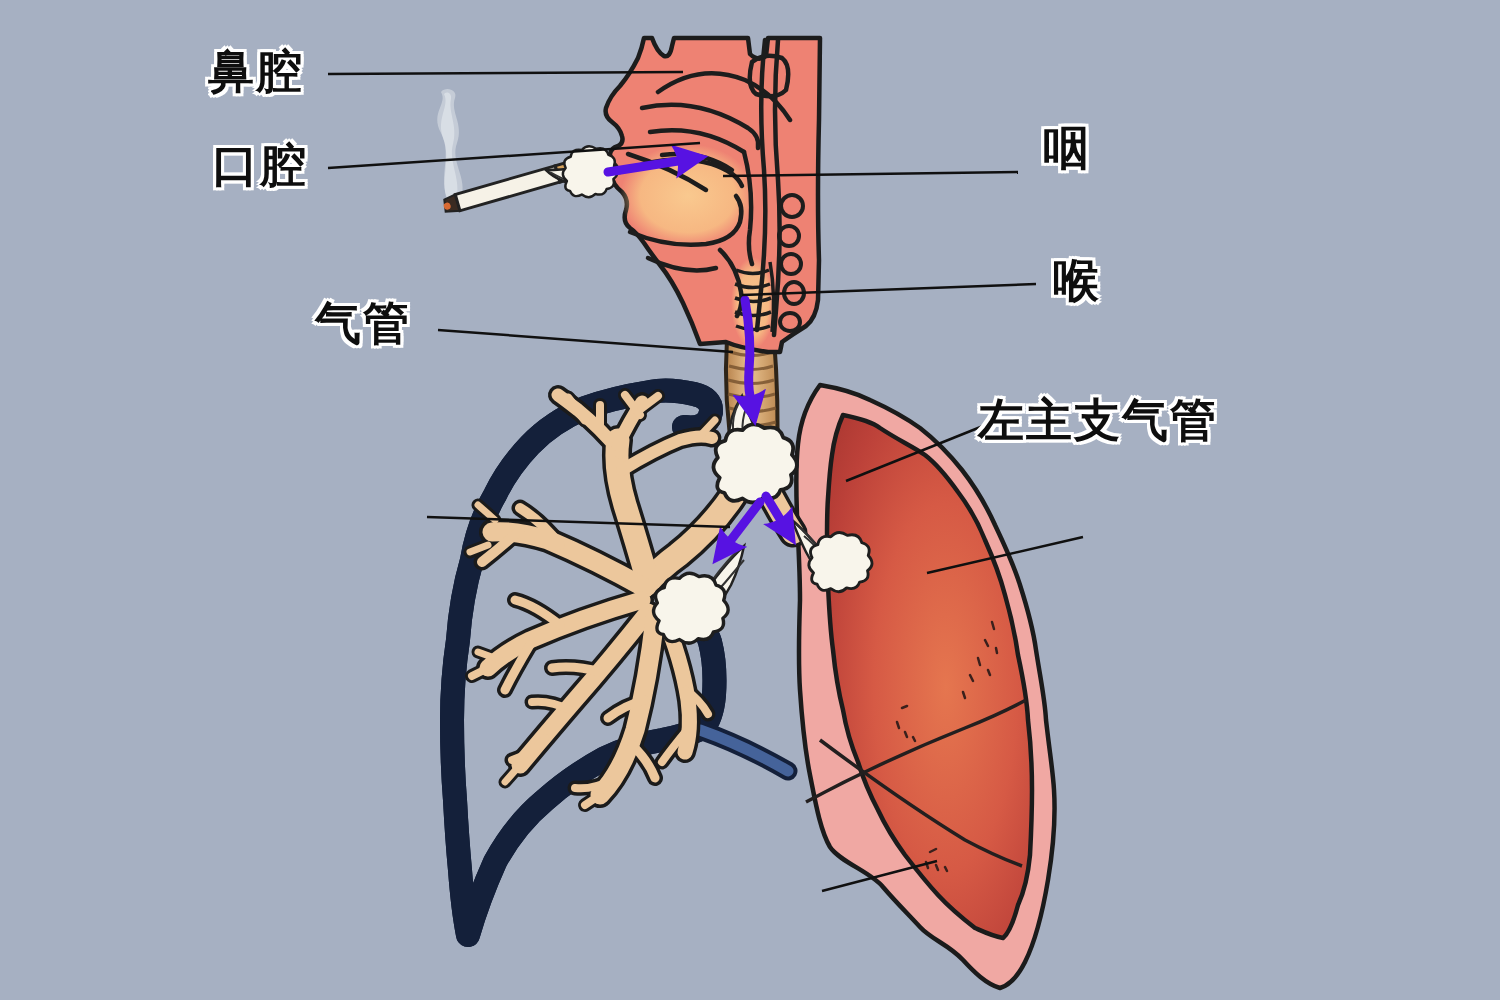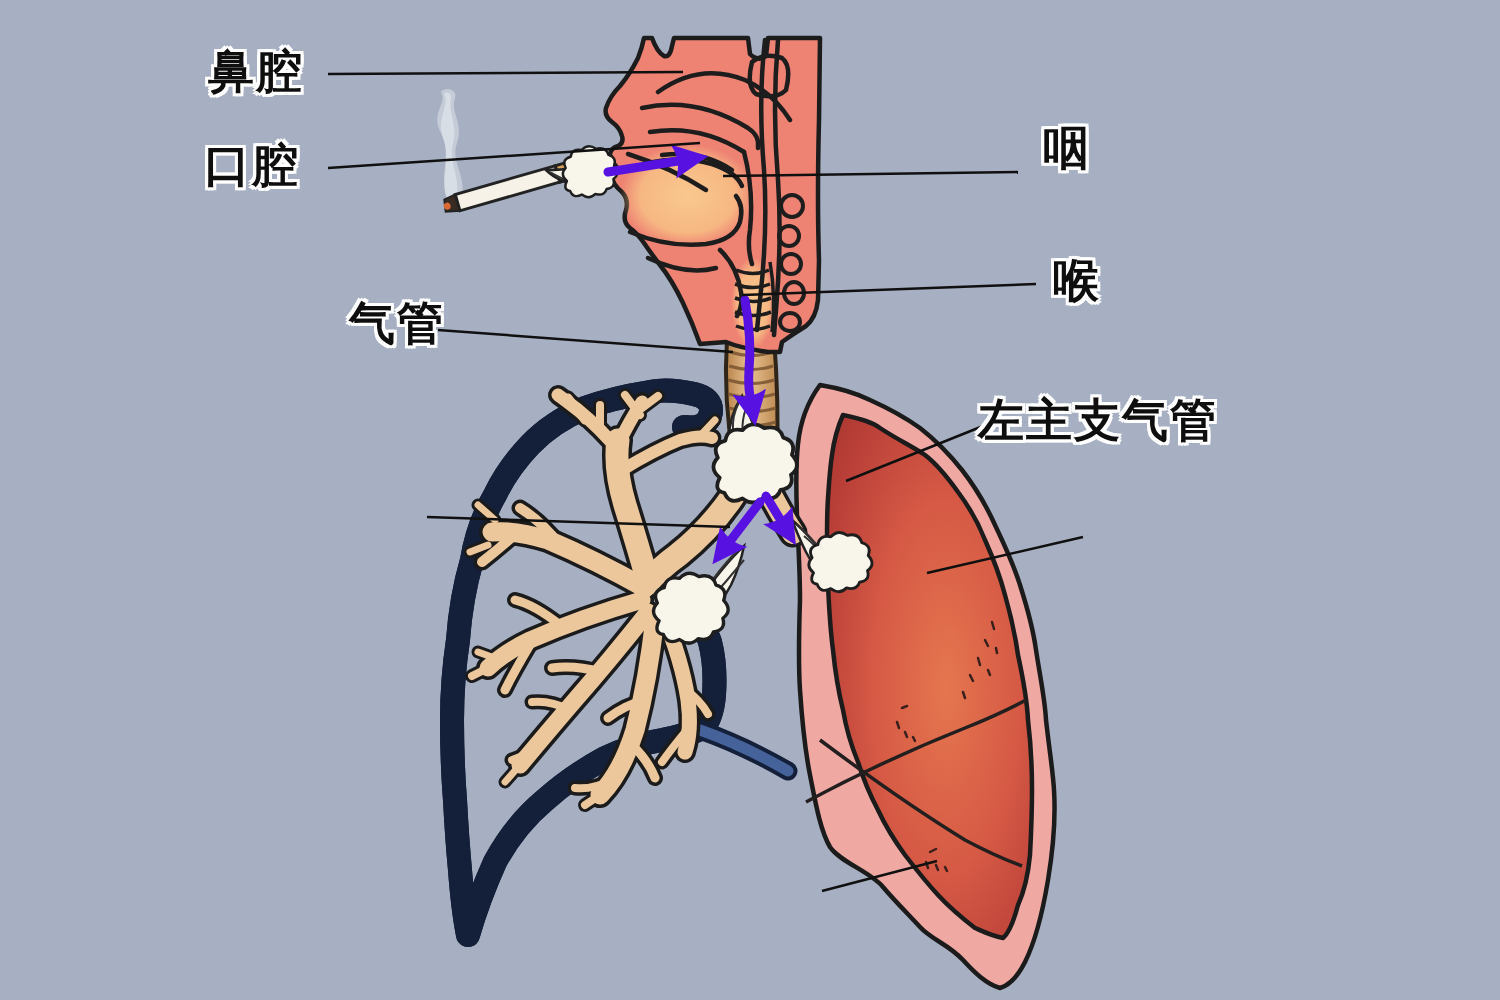--- a/index.html
+++ b/index.html
@@ -302,19 +302,19 @@
     <path d="M742,295 L1036,284"></path>
     <path d="M438,330 L733,352"></path>
     <path d="M846,481 L988,424"></path>
     <path d="M427,517 L730,527"></path>
     <path d="M927,573 L1083,537"></path>
     <path d="M822,891 L937,861"></path>
   </g>
 </svg>
 
 <div class="lbl" style="left:208px;top:47px">鼻腔</div>
-<div class="lbl" style="left:204px;top:141px">口腔</div>
+<div class="lbl" style="left:212px;top:141px">口腔</div>
 <div class="lbl" style="left:1043px;top:124px">咽</div>
 <div class="lbl" style="left:1053px;top:256px">喉</div>
-<div class="lbl" style="left:349px;top:299px">气管</div>
+<div class="lbl" style="left:315px;top:299px">气管</div>
 <div class="lbl" style="left:978px;top:396px">左主支气管</div>
 
 </div>
 
 </body></html>

